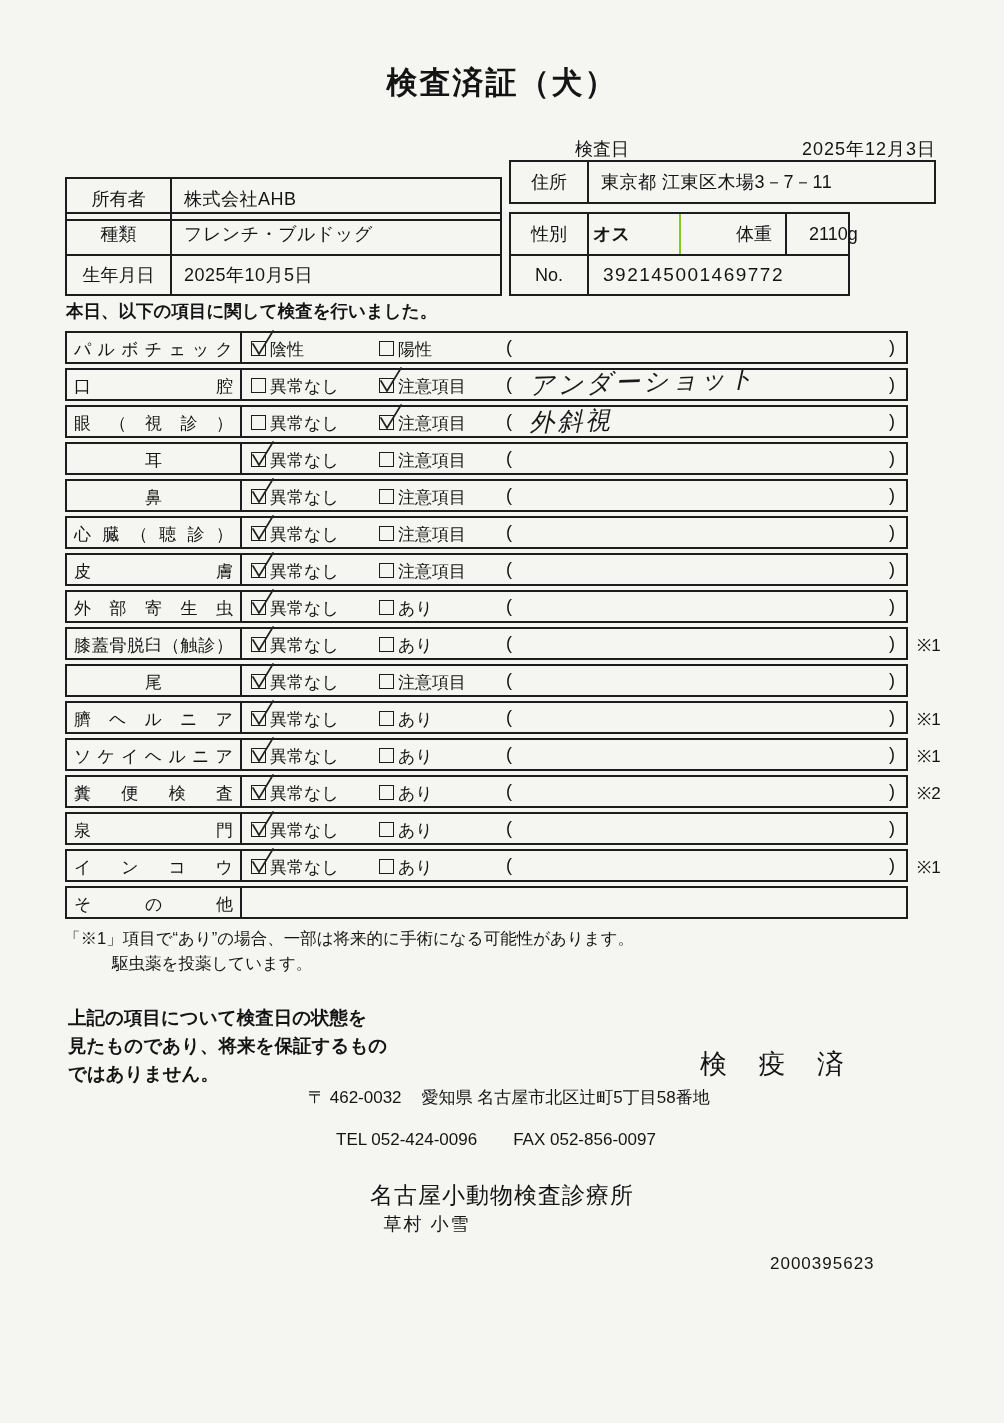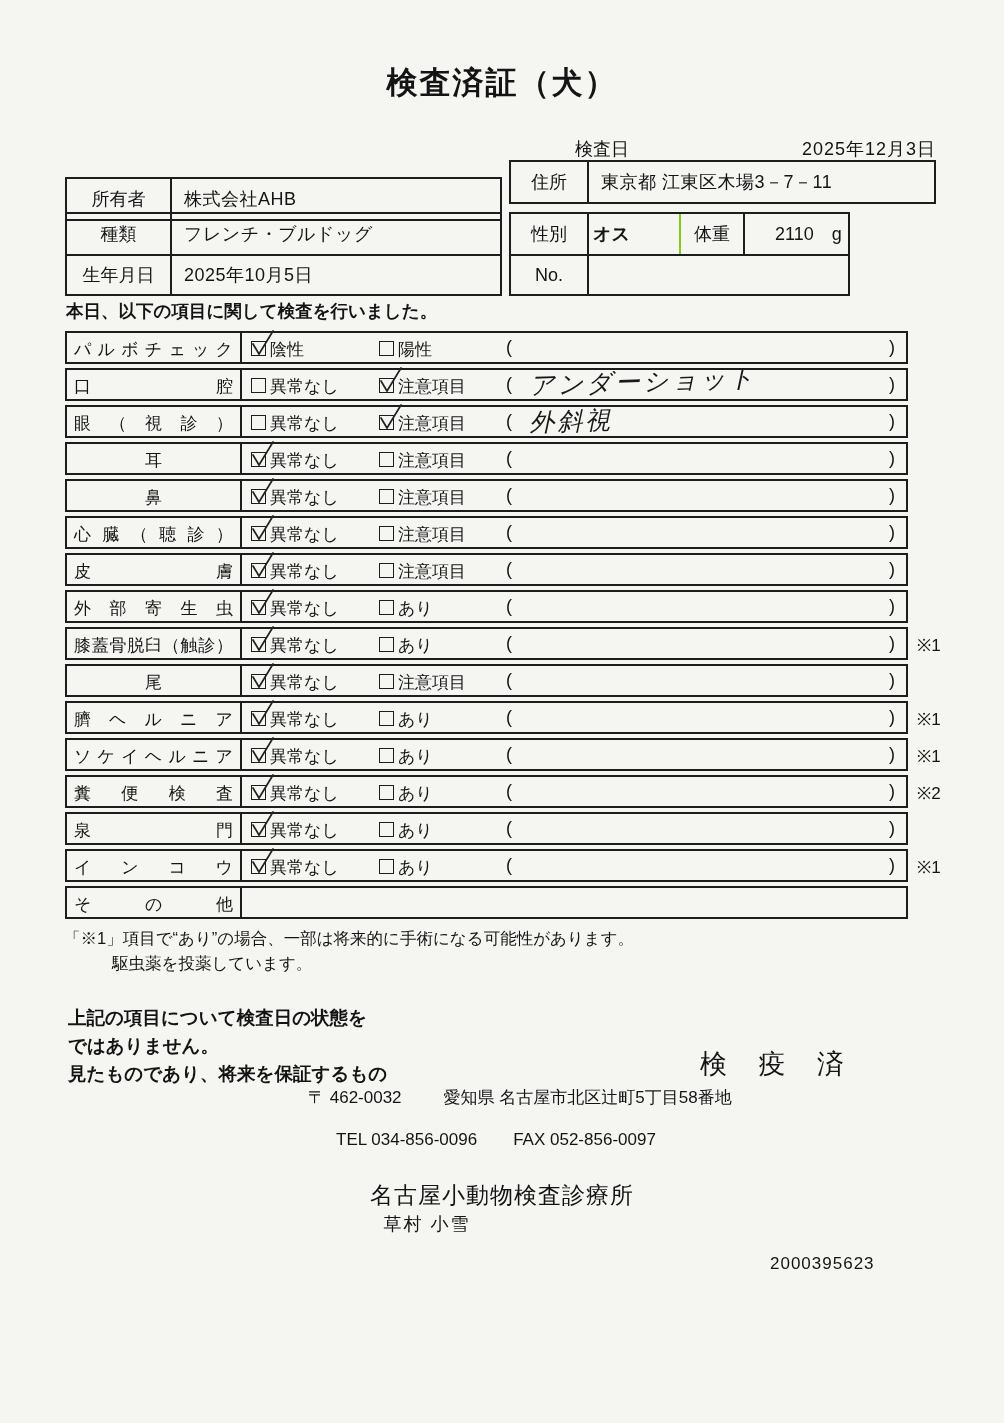--- a/index.html
+++ b/index.html
@@ -25,22 +25,22 @@
   .hrow{display:flex;height:40px;box-sizing:border-box;}
   .hrow + .hrow{border-top:2px solid #1d1d1d;}
   .hcell-label{
     width:105px;flex:0 0 105px;border-right:2px solid #1d1d1d;
     display:flex;align-items:center;justify-content:center;
     font-size:18px;box-sizing:border-box;
   }
   .hcell-label.narrow{width:78px;flex:0 0 78px;}
   .hcell-value{flex:1;display:flex;align-items:center;padding:0 12px;font-size:18px;letter-spacing:.5px;box-sizing:border-box;}
   .hcell-mid{width:92px;flex:0 0 92px;border-right:2px solid #84cc16;display:flex;align-items:center;padding:0 4px;font-size:18px;box-sizing:border-box;font-weight:bold;}
-  .hcell-wlabel{width:64px;flex:0 0 64px;border-right:2px solid #1d1d1d;display:flex;align-items:center;justify-content:center;font-size:18px;box-sizing:border-box;}
-  .hcell-weight{flex:1;display:flex;align-items:center;justify-content:flex-end;padding:0 30px;font-size:18px;gap:18px;box-sizing:border-box;}
+  .hcell-wlabel{width:64px;flex:0 0 64px;border-right:2px solid #1d1d1d;display:flex;align-items:center;justify-content:center;font-size:18px;box-sizing:border-box;margin-left:42px;}
+  .hcell-weight{flex:1;display:flex;align-items:center;justify-content:flex-end;padding:0 22px;font-size:18px;box-sizing:border-box;}
   .hcell-no{flex:1;display:flex;align-items:center;padding:0 14px;font-size:19px;letter-spacing:1.5px;box-sizing:border-box;}
   #box-owner{top:177px;left:65px;width:437px;}
   #box-address{top:160px;left:509px;width:427px;}
   #box-animal-left{top:212px;left:65px;width:437px;}
   #box-animal-right{top:212px;left:509px;width:341px;}
   
   .intro{top:299px;left:66px;font-size:17.5px;font-weight:600;}
   
   #checklist{top:331px;left:65px;width:940px;}
   .crow{position:relative;margin-bottom:4px;height:33px;}
@@ -76,21 +76,21 @@
   }
   .remark{position:absolute;left:852px;top:6px;font-size:17px;white-space:nowrap;}
   
   .notes{top:926px;left:64px;font-size:16.5px;line-height:25px;}
   .note-indent{padding-left:48px;}
   
   .disclaimer{top:1004px;left:68px;font-size:18.5px;font-weight:600;line-height:28px;}
   .stamp{top:1046px;left:700px;font-size:27px;letter-spacing:12px;font-weight:500;}
   
   .postal-line{top:1086px;left:308px;font-size:17px;}
-  .postal-line .addr{margin-left:42px;}
+  .postal-line .addr{margin-left:20px;}
   .tel-line{top:1130px;left:336px;font-size:17px;}
   .tel-line .fax{margin-left:36px;}
   .clinic-name{top:1180px;left:0;width:1004px;text-align:center;font-size:23px;letter-spacing:1px;}
   .vet-name{top:1212px;left:0;width:854px;text-align:center;font-size:18px;letter-spacing:2px;}
   .serial{top:1254px;left:770px;font-size:17px;letter-spacing:1px;}
 </style>
 </head>
 <body>
 
 <div class="abs doc-title">検査済証（犬）</div>
@@ -130,20 +130,21 @@
     <div class="hcell-label narrow">性別</div>
     <div class="hcell-mid">オス</div>
     <div class="hcell-wlabel">体重</div>
     <div class="hcell-weight">
       <span>2110</span>
       <span>g</span>
     </div>
   </div>
   <div class="hrow">
     <div class="hcell-label narrow">No.</div>
+    <div class="hcell-no">392145001469772</div>
   </div>
 </div>
 
 <div class="abs intro">本日、以下の項目に関して検査を行いました。</div>
 
 <div class="abs" id="checklist">
   <div class="crow">
     <div class="rowbox">
       <div class="clabel">パルボチェック</div>
       <div class="opts">
@@ -398,29 +399,29 @@
   </div>
 </div>
 
 <div class="abs notes">
   <div>「※1」項目で“あり”の場合、一部は将来的に手術になる可能性があります。</div>
   <div class="note-indent">駆虫薬を投薬しています。</div>
 </div>
 
 <div class="abs disclaimer">
   <div>上記の項目について検査日の状態を</div>
+  <div>見たものであり、将来を保証するもの</div>
   <div>ではありません。</div>
-  <div>見たものであり、将来を保証するもの</div>
 </div>
 
 <div class="abs stamp">検 疫 済</div>
 
 <div class="abs postal-line">
   <span>〒 462-0032</span><span class="addr">愛知県 名古屋市北区辻町5丁目58番地</span>
 </div>
 
 <div class="abs tel-line">
-  <span>TEL 034-856-0096</span><span class="fax">FAX 052-856-0097</span>
+  <span>TEL 052-424-0096</span><span class="fax">FAX 052-856-0097</span>
 </div>
 
 <div class="abs clinic-name">名古屋小動物検査診療所</div>
 <div class="abs vet-name">草村 小雪</div>
 <div class="abs serial">2000395623</div>
 
 </body></html>

